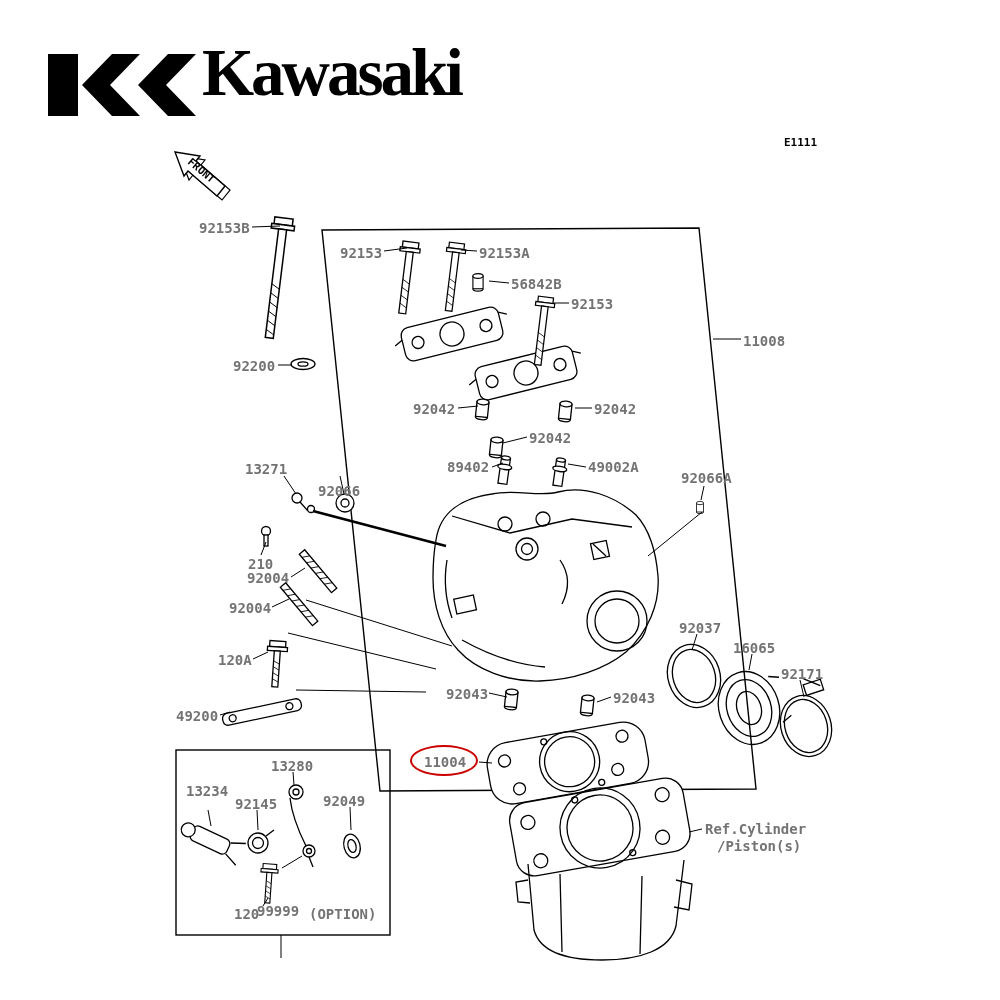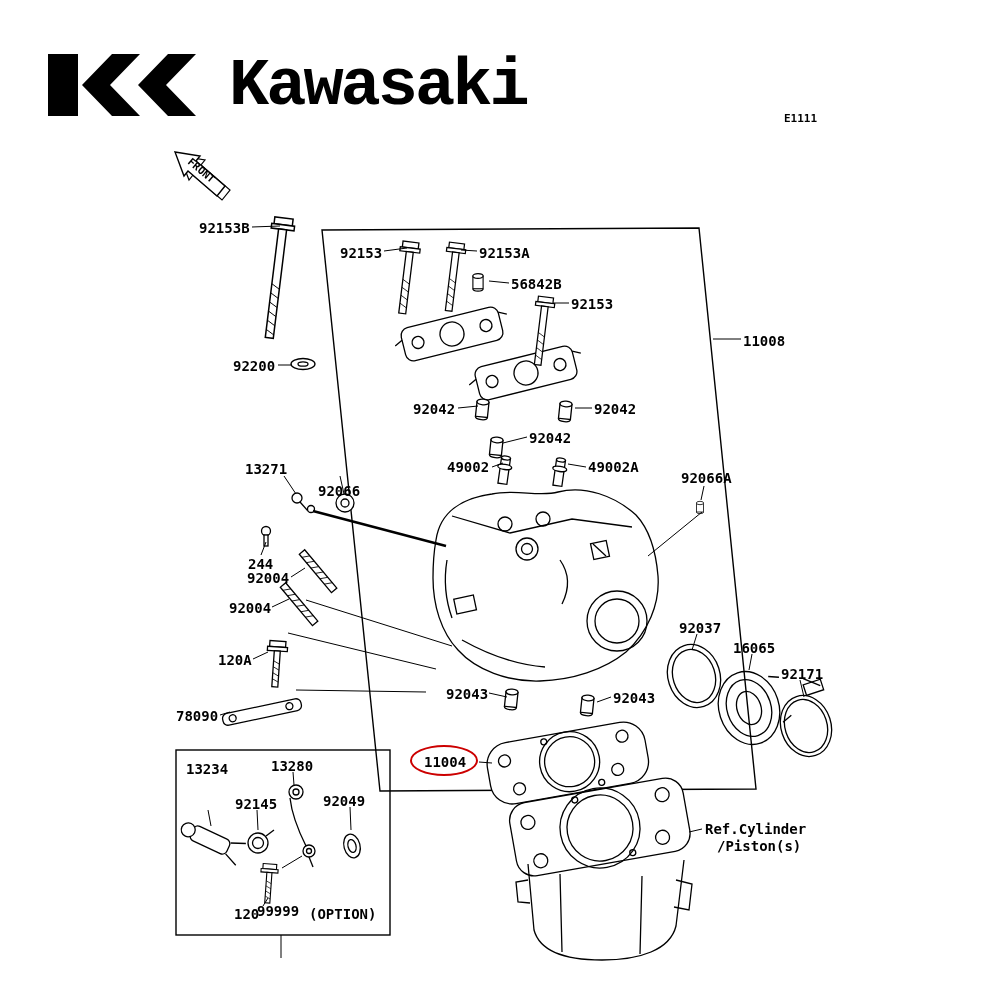--- a/index.html
+++ b/index.html
@@ -3,29 +3,29 @@
 <meta charset="utf-8">
 <style>
   html,body{margin:0;padding:0;}
   body{
     width:1000px;height:1000px;position:relative;background:#ffffff;
     font-family:"DejaVu Sans Mono",monospace;overflow:hidden;
   }
   .plbl{
     position:absolute;
     font:bold 14px "DejaVu Sans Mono",monospace;
-    color:#000000;white-space:nowrap;line-height:14px;
+    color:#737373;white-space:nowrap;line-height:14px;
   }
   #logo-text{
-    position:absolute;left:202px;top:48px;
-    font-family:Liberation Mono, monospace;
-    font-weight:bold;font-size:67px;letter-spacing:-3px;color:#000;margin-left:27px;
+    position:absolute;left:202px;top:34px;
+    font-family:Liberation Serif, serif;
+    font-weight:bold;font-size:67px;letter-spacing:-3px;color:#000;
   }
   #page-code{
-    position:absolute;left:784px;top:112px;
+    position:absolute;left:784px;top:136px;
     font:bold 11px "DejaVu Sans Mono",monospace;color:#000;text-align:right;
   }
   #logo-mark{position:absolute;left:48px;top:52px;}
   #diagram{position:absolute;left:0;top:0;}
   #hl-ellipse{
     position:absolute;left:410px;top:745px;width:68px;height:31px;
     border:2.5px solid #cc0000;border-radius:50%;box-sizing:border-box;
     pointer-events:none;
   }
 </style>
@@ -298,36 +298,36 @@
   <span class="plbl" style="left:479px;top:246px">92153A</span>
   <span class="plbl" style="left:511px;top:277px">56842B</span>
   <span class="plbl" style="left:571px;top:297px">92153</span>
   <span class="plbl" style="left:743px;top:334px">11008</span>
   <span class="plbl" style="left:233px;top:359px">92200</span>
   <span class="plbl" style="left:413px;top:402px">92042</span>
   <span class="plbl" style="left:594px;top:402px">92042</span>
   <span class="plbl" style="left:529px;top:431px">92042</span>
   <span class="plbl" style="left:245px;top:462px">13271</span>
   <span class="plbl" style="left:318px;top:484px">92066</span>
-  <span class="plbl" style="left:447px;top:460px">49002</span>
+  <span class="plbl" style="left:447px;top:460px">89402</span>
   <span class="plbl" style="left:588px;top:460px">49002A</span>
   <span class="plbl" style="left:681px;top:471px">92066A</span>
-  <span class="plbl" style="left:248px;top:557px">244</span>
+  <span class="plbl" style="left:248px;top:557px">210</span>
   <span class="plbl" style="left:247px;top:571px">92004</span>
   <span class="plbl" style="left:229px;top:601px">92004</span>
   <span class="plbl" style="left:679px;top:621px">92037</span>
   <span class="plbl" style="left:733px;top:641px">16065</span>
   <span class="plbl" style="left:218px;top:653px">120A</span>
   <span class="plbl" style="left:781px;top:667px">92171</span>
   <span class="plbl" style="left:446px;top:687px">92043</span>
   <span class="plbl" style="left:613px;top:691px">92043</span>
-  <span class="plbl" style="left:176px;top:709px">78090</span>
+  <span class="plbl" style="left:176px;top:709px">49200</span>
   <span class="plbl" style="left:424px;top:755px">11004</span>
   <span class="plbl" style="left:271px;top:759px">13280</span>
-  <span class="plbl" style="left:186px;top:762px">13234</span>
+  <span class="plbl" style="left:186px;top:784px">13234</span>
   <span class="plbl" style="left:235px;top:797px">92145</span>
   <span class="plbl" style="left:323px;top:794px">92049</span>
   <span class="plbl" style="left:705px;top:822px">Ref.Cylinder</span>
   <span class="plbl" style="left:717px;top:839px">/Piston(s)</span>
   <span class="plbl" style="left:234px;top:907px">120</span>
   <span class="plbl" style="left:309px;top:907px">(OPTION)</span>
   <span class="plbl" style="left:257px;top:904px">99999</span>
 </div>
 
 <div id="hl-ellipse" style="border-color: rgb(204, 0, 0);"></div>

